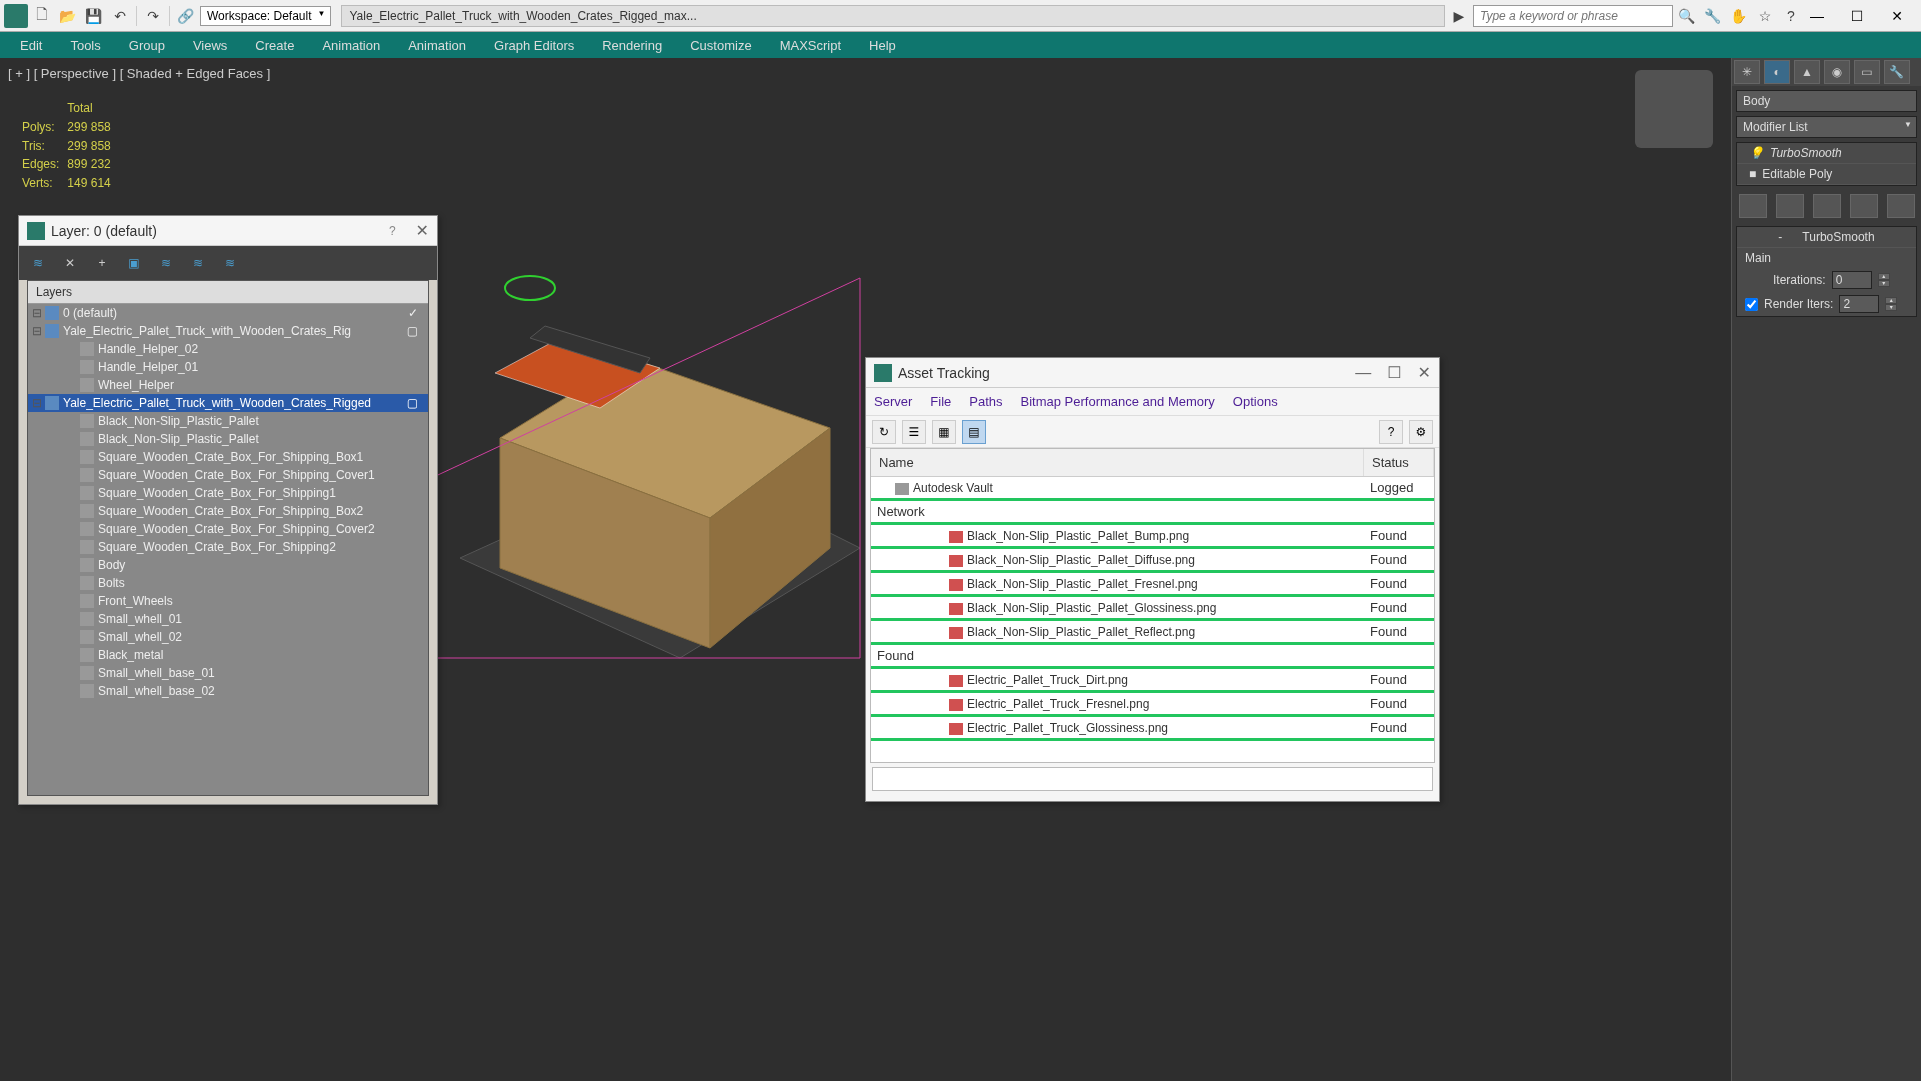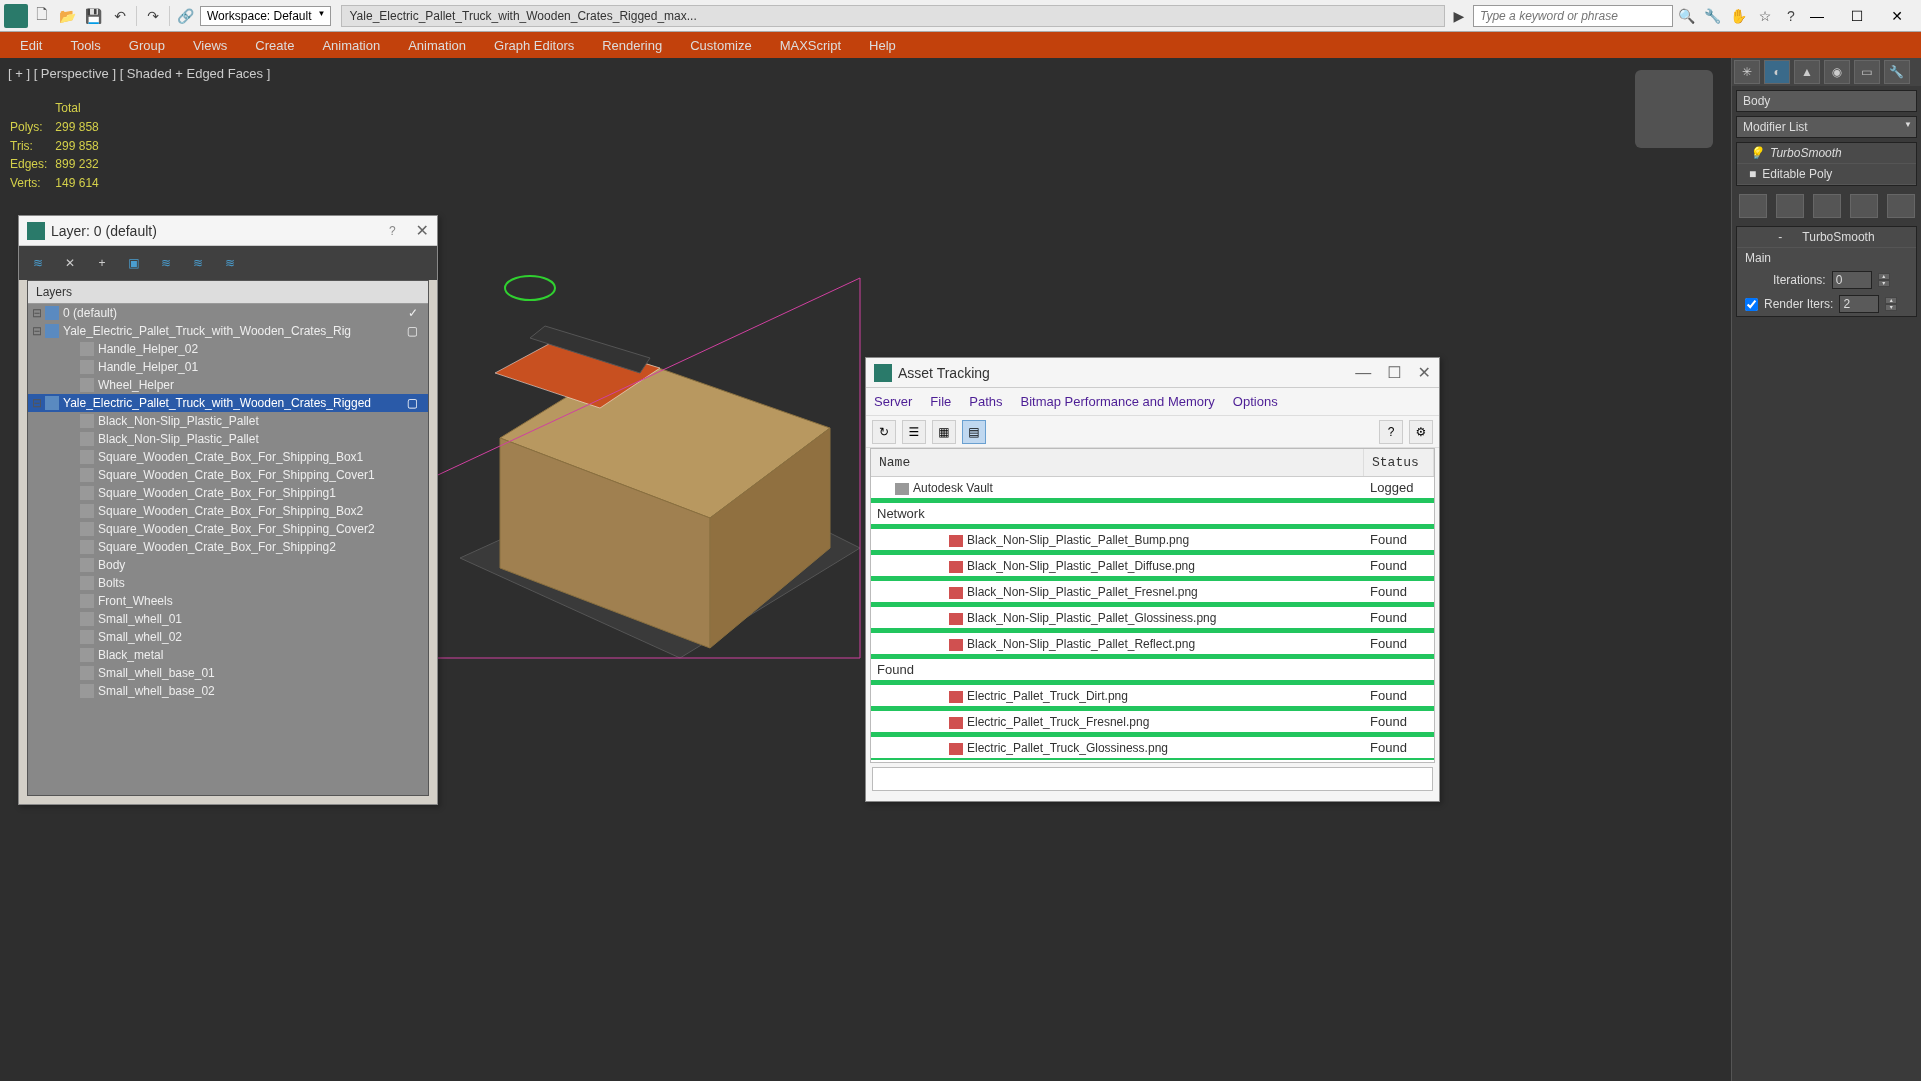--- a/index.html
+++ b/index.html
@@ -11,27 +11,27 @@
 .tb-btn { width: 24px; height: 24px; display: flex; align-items: center; justify-content: center; cursor: pointer; color: #444; font-size: 14px; }
 .tb-sep { width: 1px; height: 20px; background: #ccc; margin: 0 2px; }
 .workspace-dd { background: #fff; border: 1px solid #999; padding: 2px 18px 2px 6px; position: relative; cursor: pointer; }
 .workspace-dd::after { content: "▼"; position: absolute; right: 4px; font-size: 8px; }
 .title-bar { flex: 1; margin-left: 8px; background: #e0e0e0; border: 1px solid #bbb; padding: 3px 8px; color: #333; }
 .search-box { width: 200px; background: #fff; border: 1px solid #999; padding: 3px 6px; color: #999; font-style: italic; }
 .win-controls { display: flex; gap: 16px; margin-left: auto; margin-right: 8px; }
 .win-btn { width: 24px; height: 24px; display: flex; align-items: center; justify-content: center; cursor: pointer; font-size: 14px; }
 
 
-.menu-bar { height: 26px; background: #c2410c; display: flex; align-items: center; padding: 0 20px; gap: 28px; }
+.menu-bar { height: 26px; background: #0f766e; display: flex; align-items: center; padding: 0 20px; gap: 28px; }
 .menu-item { color: #ddd; cursor: pointer; font-size: 13px; }
 
 
 .viewport { position: absolute; top: 58px; left: 0; right: 190px; bottom: 0; background: #2e2e2e; }
 .vp-label { position: absolute; top: 8px; left: 8px; color: #ccc; font-size: 13px; }
-.vp-stats { position: absolute; top: 40px; left: 8px; color: #d4d04a; font-size: 13px; line-height: 1.4; }
+.vp-stats { position: absolute; top: 40px; left: 20px; color: #d4d04a; font-size: 13px; line-height: 1.4; }
 .vp-stats td { padding: 0 6px 0 0; color: #d4d04a; }
 .vp-cube { position: absolute; top: 12px; right: 18px; width: 78px; height: 78px; background: #6a6a6a; border-radius: 6px; opacity: 0.6; }
 .vp-render { position: absolute; top: 170px; left: 400px; width: 500px; height: 440px; }
 
 
 .right-panel { position: absolute; top: 58px; right: 0; width: 190px; bottom: 0; background: #3a3a3a; border-left: 1px solid #555; }
 .rp-icons { height: 28px; display: flex; gap: 4px; padding: 2px; background: #444; }
 .rp-ic { width: 26px; height: 24px; background: #555; border: 1px solid #666; cursor: pointer; display: flex; align-items: center; justify-content: center; color: #ccc; }
 .rp-field { margin: 4px; background: #5a5a5a; border: 1px solid #222; padding: 3px 6px; color: #ddd; }
 .rp-dd { margin: 4px; background: #5a5a5a; border: 1px solid #222; padding: 3px 6px; color: #ddd; position: relative; }
@@ -70,23 +70,23 @@
 
 
 .asset-dlg { position: absolute; top: 357px; left: 865px; width: 575px; height: 445px; background: #f5f5f5; border: 1px solid #888; box-shadow: 2px 2px 6px rgba(0,0,0,0.3); }
 .asset-menu { height: 28px; display: flex; align-items: center; padding: 0 8px; gap: 18px; border-bottom: 1px solid #ddd; }
 .am-item { color: #4c1d95; cursor: pointer; font-size: 13px; }
 .asset-tb { height: 32px; display: flex; align-items: center; padding: 0 6px; gap: 6px; border-bottom: 1px solid #ddd; }
 .at-btn { width: 24px; height: 24px; border: 1px solid #ccc; background: #eee; cursor: pointer; display: flex; align-items: center; justify-content: center; }
 .at-btn.active { background: #c0d8f0; border-color: #6aa0d0; }
 .asset-body { position: absolute; top: 90px; left: 4px; right: 4px; bottom: 38px; border: 1px solid #bbb; background: #fff; overflow: hidden; }
 .asset-hd { display: flex; background: #f0f0f0; border-bottom: 1px solid #ccc; }
-.asset-hd-col { padding: 6px 8px; color: #333; border-right: 1px solid #ddd; font-size: 13px; font-family: Liberation Mono, monospace; }
+.asset-hd-col { padding: 6px 8px; color: #333; border-right: 1px solid #ddd; font-size: 13px; }
 .asset-list { overflow-y: auto; height: calc(100% - 30px); }
-.asset-row { display: flex; border-bottom: 5px solid #22c55e; cursor: pointer; }
+.asset-row { display: flex; border-bottom: 3px solid #22c55e; cursor: pointer; }
 .asset-cell { padding: 3px 6px; color: #333; overflow: hidden; text-overflow: ellipsis; white-space: nowrap; font-size: 13px; }
 .ar-icon { width: 14px; height: 12px; display: inline-block; margin-right: 4px; vertical-align: middle; }
 .ar-icon.vault { background: #999; }
 .ar-icon.max { background: #3090c0; }
 .ar-icon.folder { background: #d0b050; }
 .ar-icon.png { background: #d05050; }
 .asset-status { width: 200px; height: 24px; margin: 6px; border: 1px solid #bbb; background: #fff; position: absolute; bottom: 4px; left: 0; right: 0; width: auto; }
 
 
 ::-webkit-scrollbar { width: 14px; height: 14px; }

